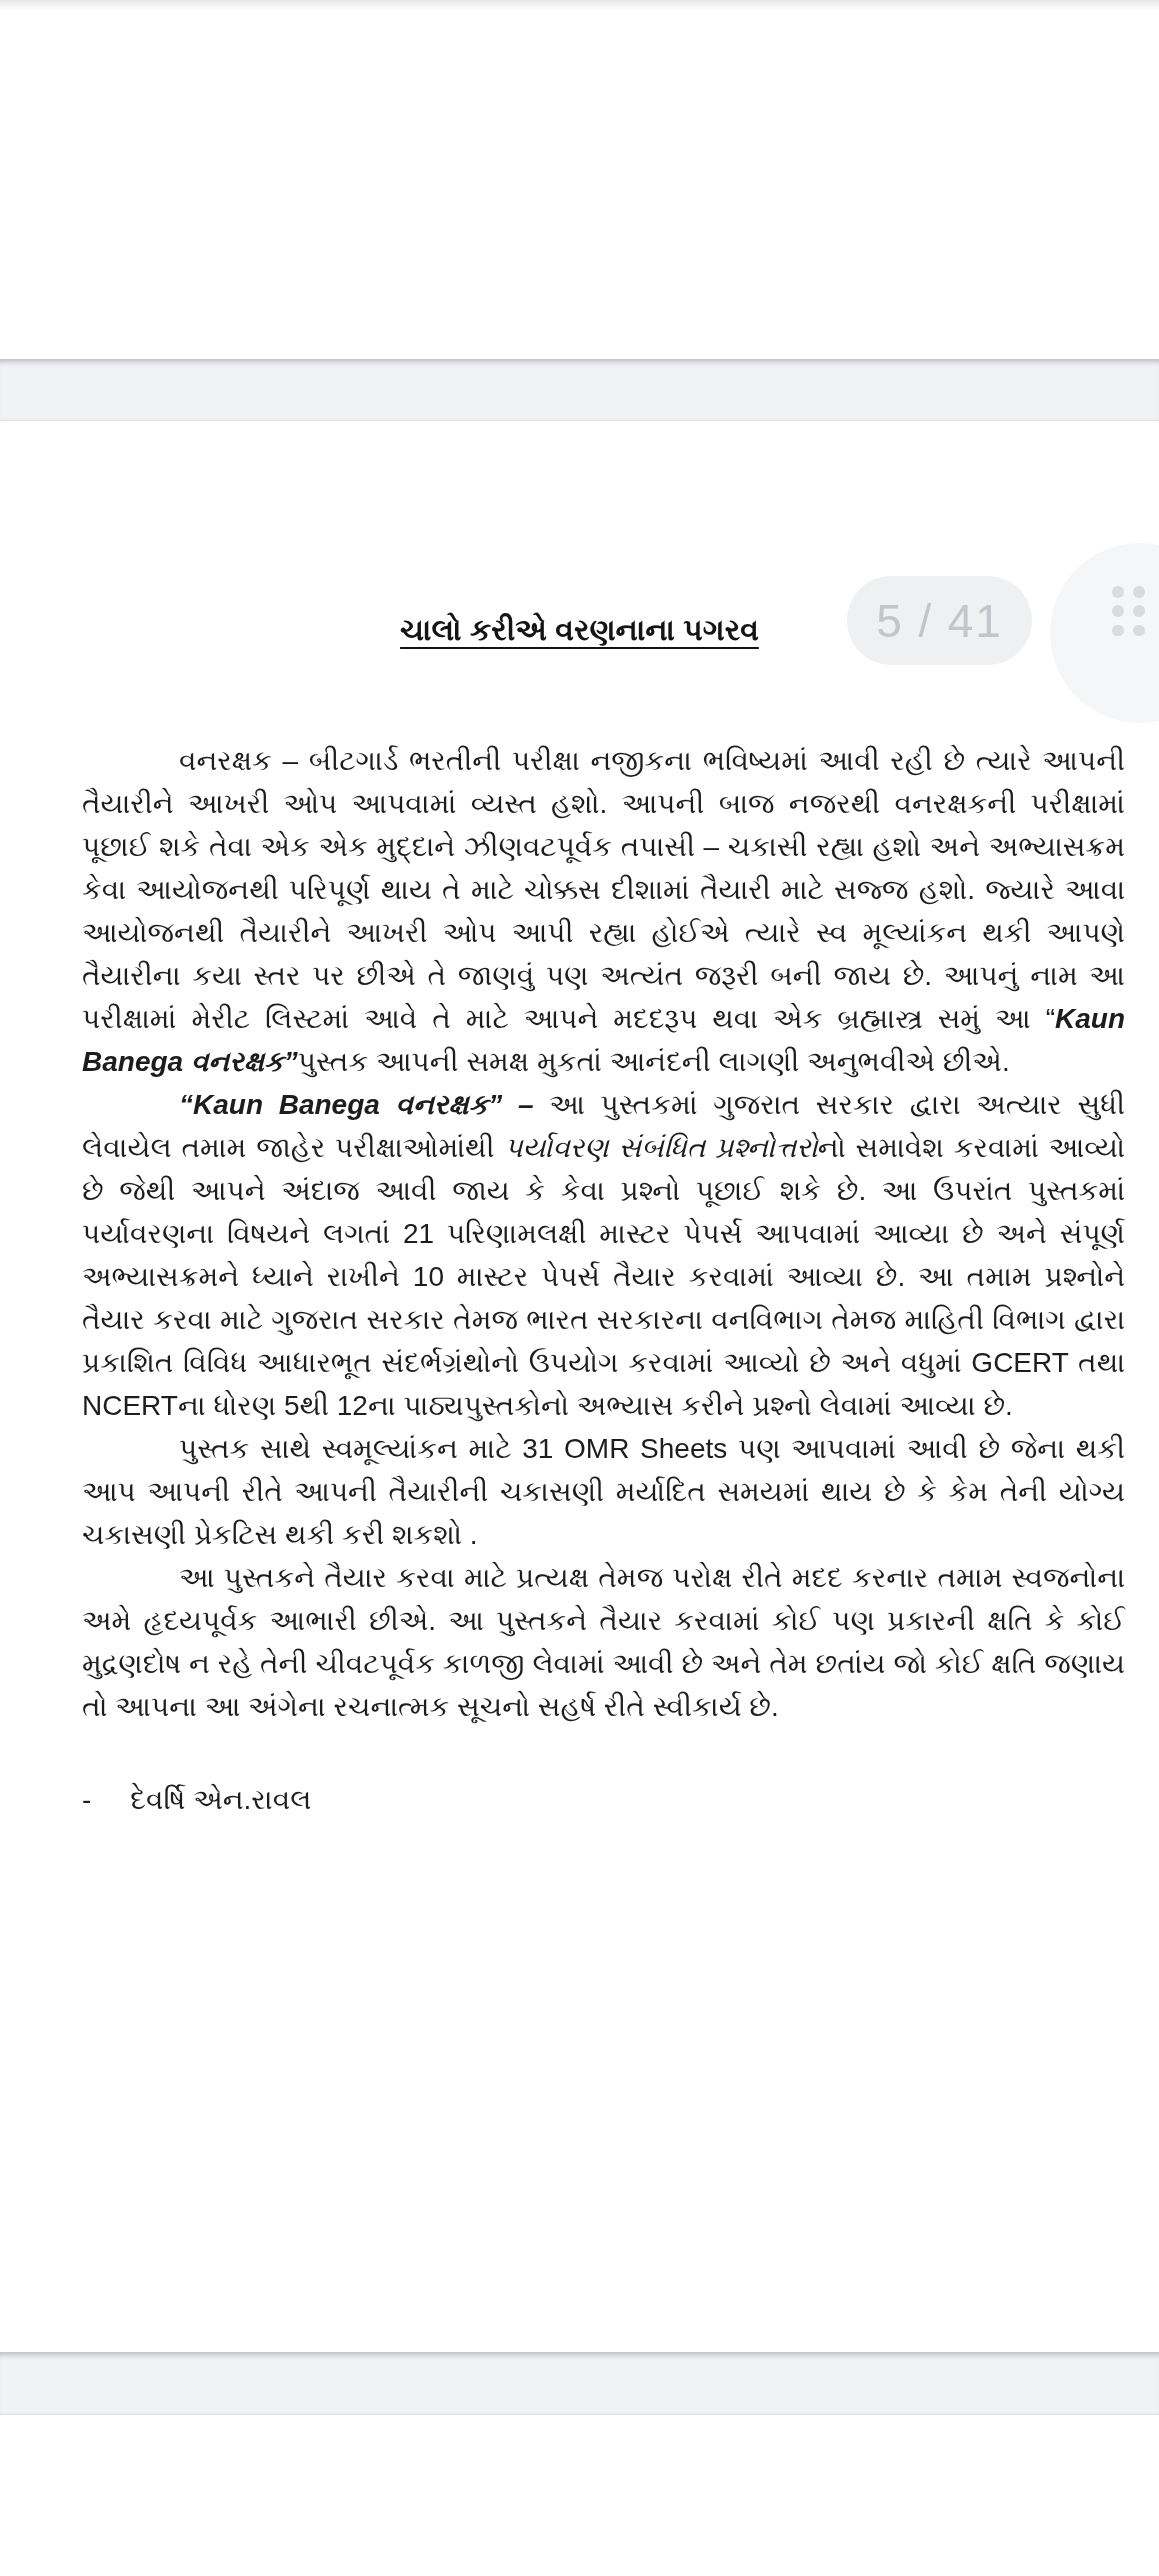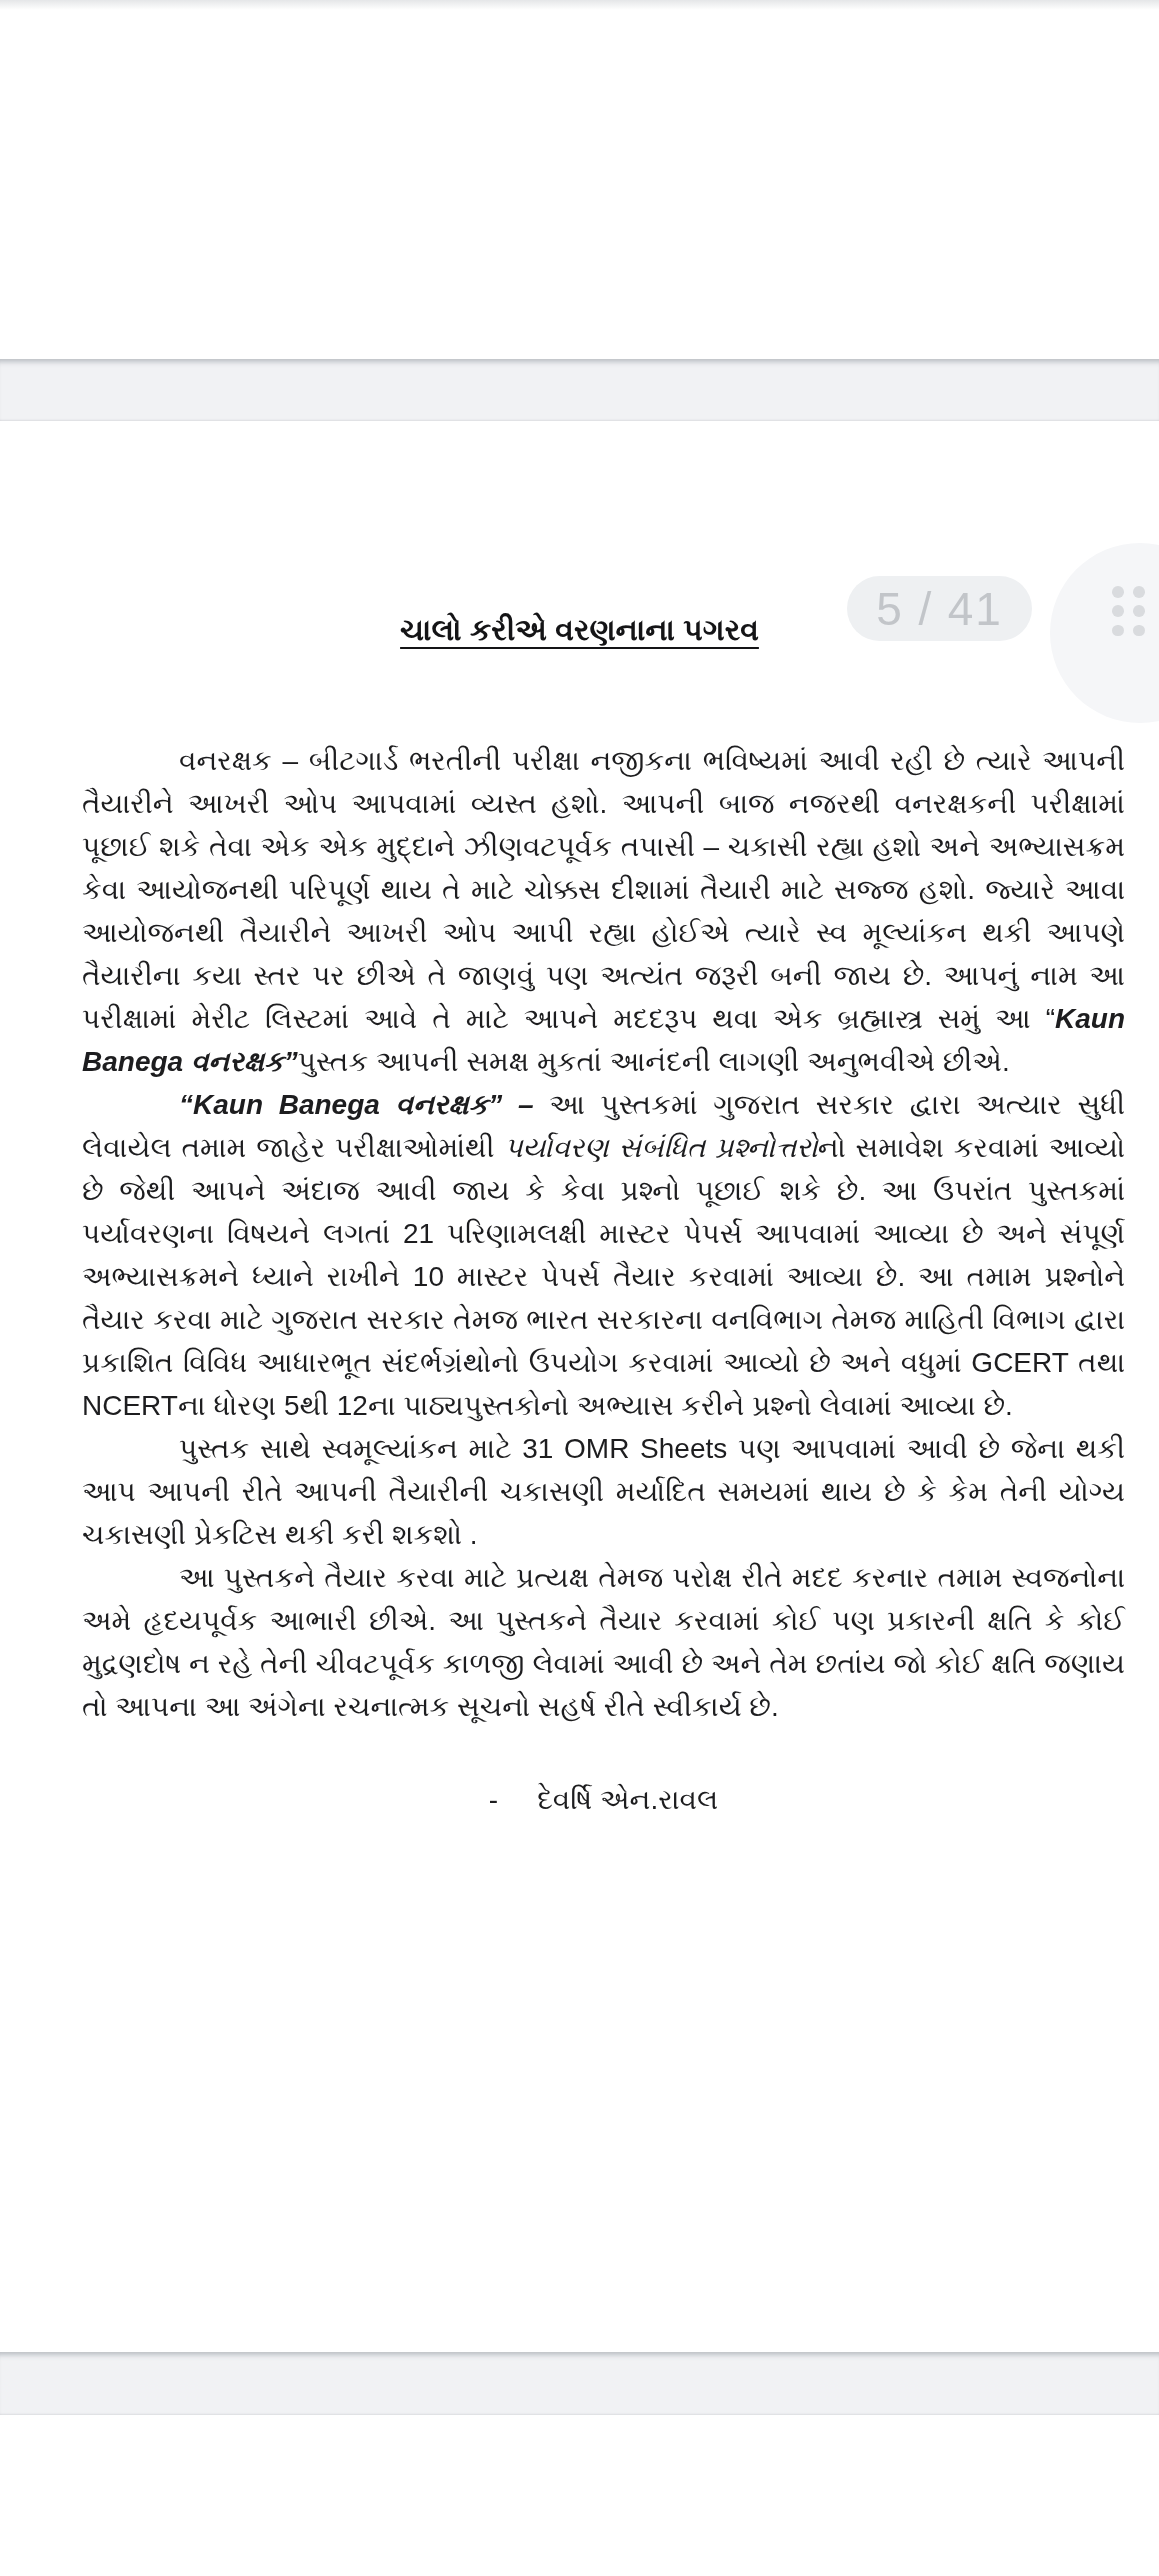--- a/index.html
+++ b/index.html
@@ -42,21 +42,21 @@
     text-underline-offset:6.8px;
     color:#141416;
   }
 
   .fab-circle{
     position:absolute;left:1050px;top:543px;width:180px;height:180px;
     border-radius:50%;
     background:#f5f6f8;
   }
   .page-pill{
-    position:absolute;left:847px;top:576px;width:185px;height:65px;
+    position:absolute;left:847px;top:576px;width:185px;height:89px;
     border-radius:44px;
     background:var(--pill-bg);
     display:flex;align-items:center;justify-content:center;
   }
   .page-pill .label{
     font-size:46px;font-weight:300;letter-spacing:1.9px;
     color:var(--pill-text);
   }
   .scroll-handle{
     position:absolute;left:1112px;top:586px;
@@ -75,21 +75,21 @@
     font-size:28px;line-height:43px;
     text-align:justify;
     color:var(--text);
   }
   .salutation{text-align:left;}
   .para{text-indent:97px;}
   .run-i{font-style:italic;}
   .run-bi{font-style:italic;font-weight:700;}
   .signature{
     margin-top:50px;
-    text-align:center;
+    text-align:left;
     text-indent:0;
   }
   .signature .dash{display:inline-block;margin-right:39px;}
 </style>
 </head>
 <body>
 
 <div class="screen">
 
   <div class="top-shade"></div>

